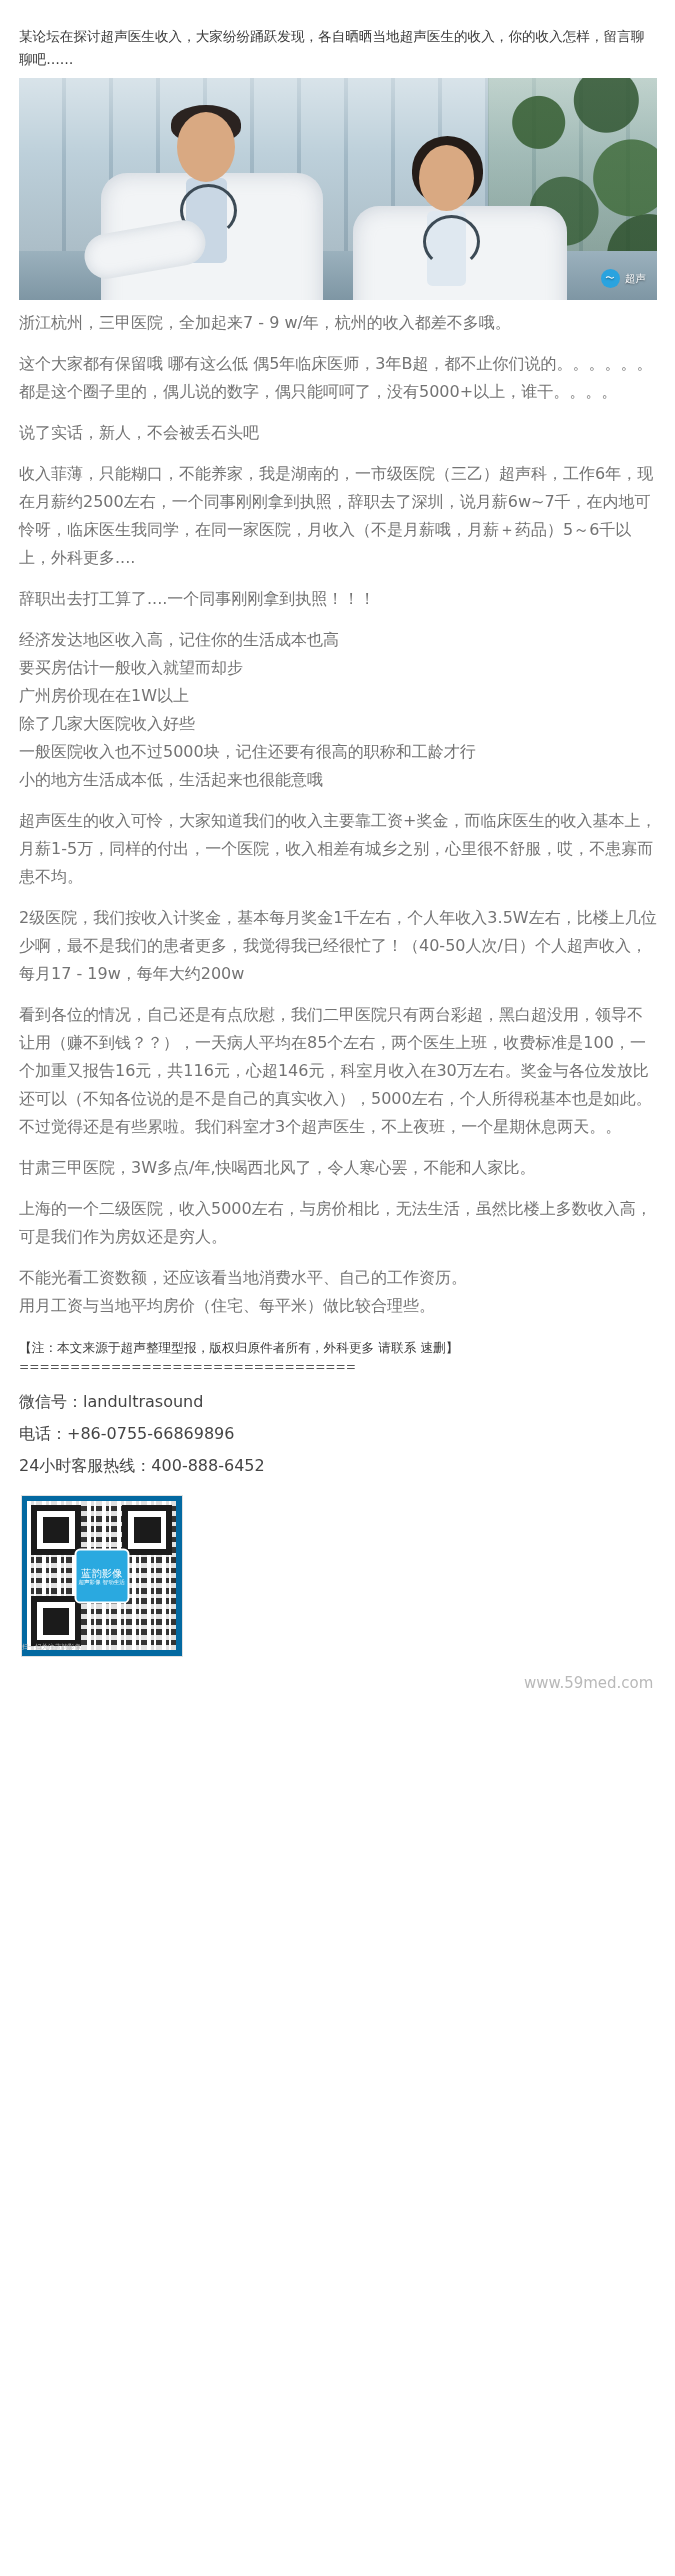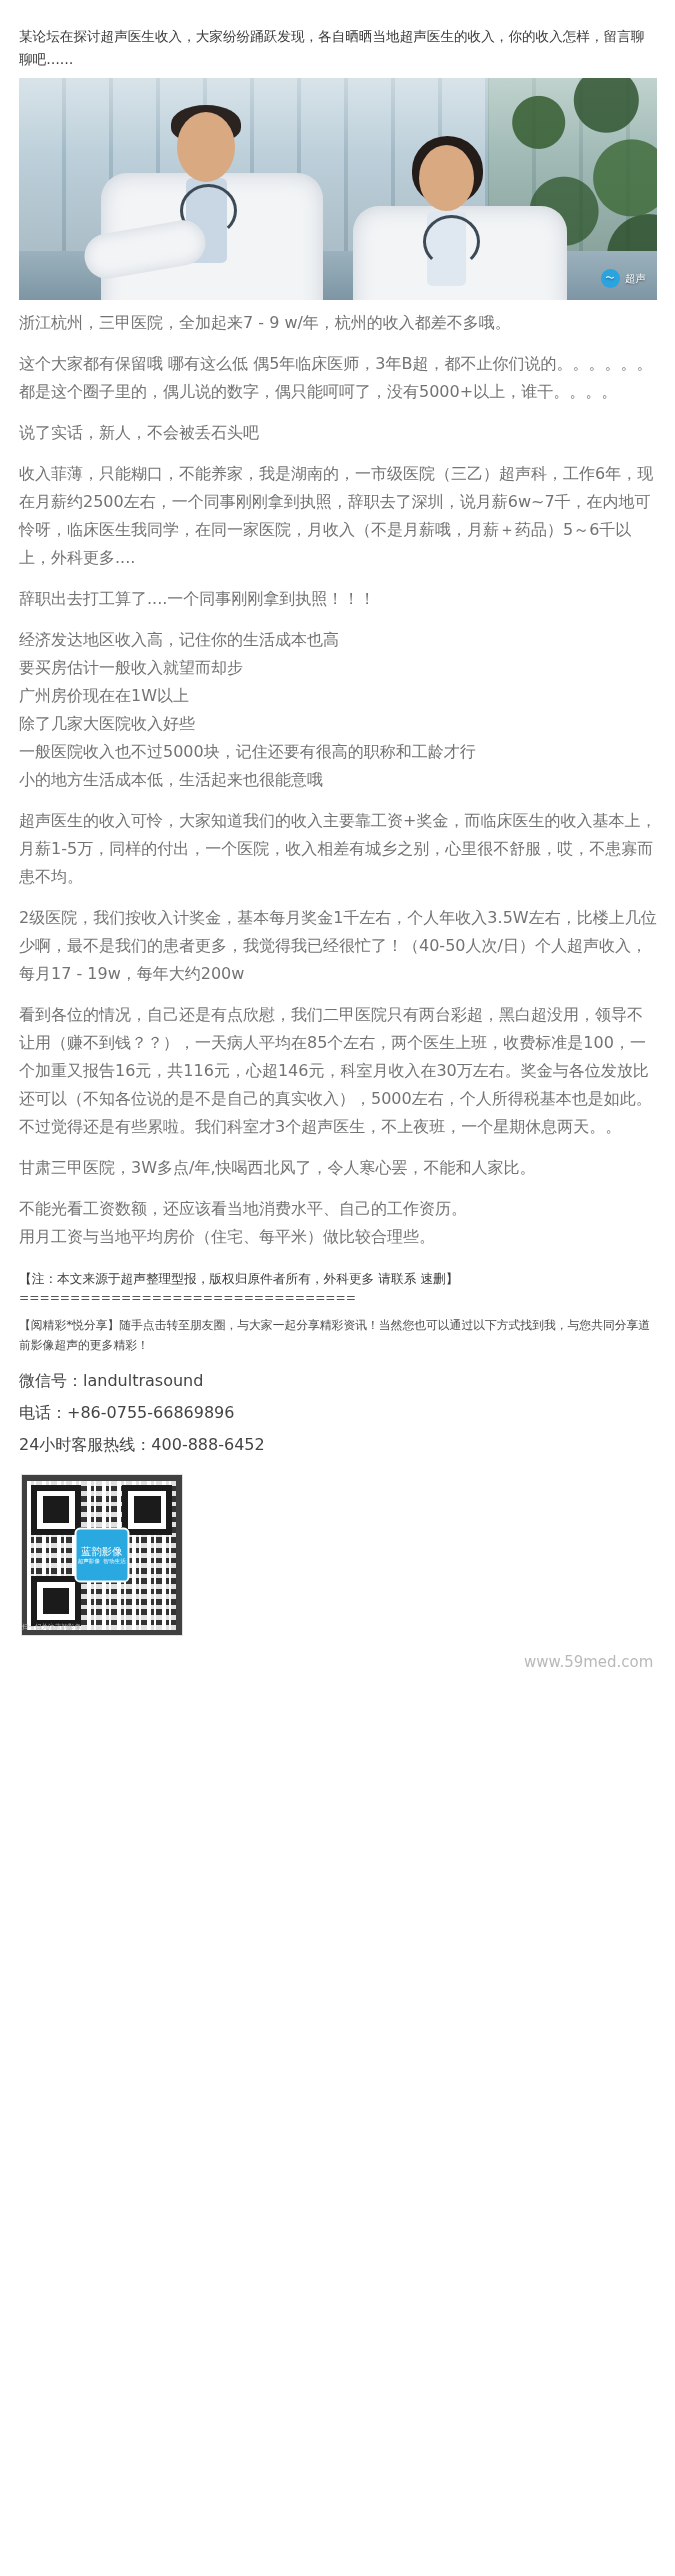--- a/index.html
+++ b/index.html
@@ -172,25 +172,24 @@
   .contact {
     padding: 9.4px 19px 0 19px;
     font-size: 16px;
     line-height: 2;
     color: #444;
   }
   .qr-wrap {
     margin: 13px 0 0 20.7px;
     width: 160px;
     height: 160px;
-    background: #404040;
+    background: #0369a1;
     border: 0.9px solid #e2e2e2;
     position: relative;
     overflow: hidden;
-    font-family: Liberation Mono, monospace;
   }
   .qr {
     position: absolute;
     inset: 5.6px;
     background-color: #1b1b1b;
     background-image:
       repeating-linear-gradient(90deg, #ffffff 0 3.8px, #1b1b1b 3.8px 7.5px, #ffffff 7.5px 9.4px, #1b1b1b 9.4px 15px),
       repeating-linear-gradient(0deg, rgba(255,255,255,0.85) 0 4.7px, rgba(0,0,0,0) 4.7px 10.3px);
     background-blend-mode: screen;
   }
@@ -285,28 +284,28 @@
     <p>经济发达地区收入高，记住你的生活成本也高
 要买房估计一般收入就望而却步
 广州房价现在在1W以上
 除了几家大医院收入好些
 一般医院收入也不过5000块，记住还要有很高的职称和工龄才行
 小的地方生活成本低，生活起来也很能意哦</p>
     <p>超声医生的收入可怜，大家知道我们的收入主要靠工资+奖金，而临床医生的收入基本上，月薪1-5万，同样的付出，一个医院，收入相差有城乡之别，心里很不舒服，哎，不患寡而患不均。</p>
     <p>2级医院，我们按收入计奖金，基本每月奖金1千左右，个人年收入3.5W左右，比楼上几位少啊，最不是我们的患者更多，我觉得我已经很忙了！（40-50人次/日）个人超声收入，每月17 - 19w，每年大约200w</p>
     <p>看到各位的情况，自己还是有点欣慰，我们二甲医院只有两台彩超，黑白超没用，领导不让用（赚不到钱？？），一天病人平均在85个左右，两个医生上班，收费标准是100，一个加重又报告16元，共116元，心超146元，科室月收入在30万左右。奖金与各位发放比还可以（不知各位说的是不是自己的真实收入），5000左右，个人所得税基本也是如此。不过觉得还是有些累啦。我们科室才3个超声医生，不上夜班，一个星期休息两天。。</p>
     <p>甘肃三甲医院，3W多点/年,快喝西北风了，令人寒心罢，不能和人家比。</p>
+    <p>上海的一个二级医院，收入5000左右，与房价相比，无法生活，虽然比楼上多数收入高，可是我们作为房奴还是穷人。</p>
     <p>不能光看工资数额，还应该看当地消费水平、自己的工作资历。
 用月工资与当地平均房价（住宅、每平米）做比较合理些。</p>
   </div>
 
   <div class="note">【注：本文来源于超声整理型报，版权归原件者所有，外科更多 请联系 速删】</div>
   <div class="divider-eq">=================================</div>
 
-  <div class="promo">【阅精彩*悦分享】随手点击转至朋友圈，与大家一起分享精彩资讯！当然您也可以通过以下方式找到我，与您共同分享道前影像超声的更多精彩！</div>
 
   <div class="contact">
     <div>
       <span>微信号：</span><span>landultrasound</span>
     </div>
     <div>
       <span>电话：</span><span>+86-0755-66869896</span>
     </div>
     <div>
       <span>24小时客服热线：</span><span>400-888-6452</span>

